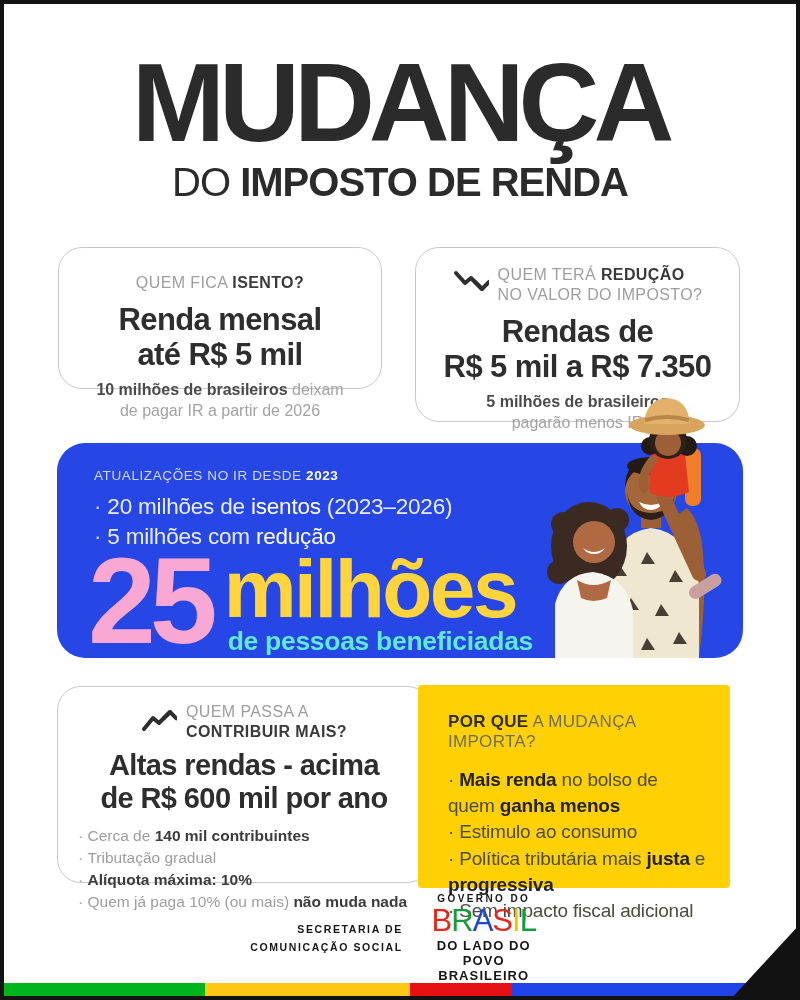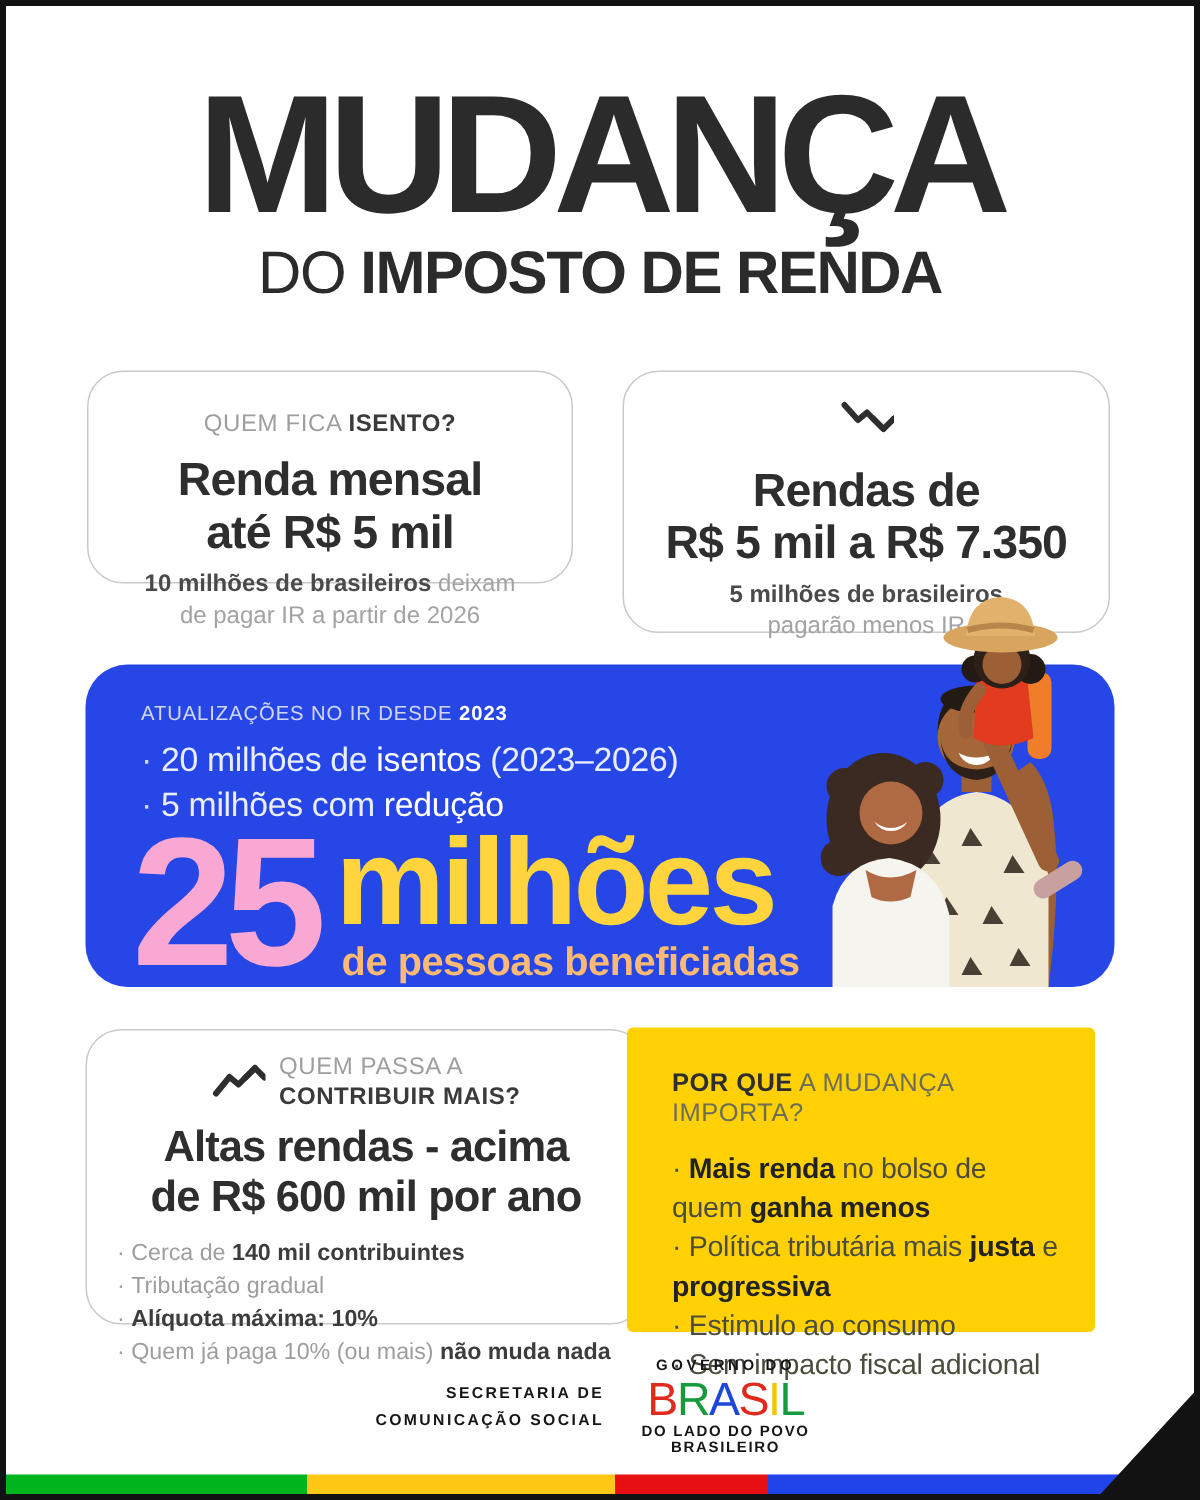--- a/index.html
+++ b/index.html
@@ -52,21 +52,21 @@
   .banner-inner{padding:25px 0 0 37px; text-align:left;}
   .tagline{font-size:13.5px; letter-spacing:.6px; color:rgba(255,255,255,.78); font-weight:500;}
   .tagline span.b{color:#fff; font-weight:800;}
   .bbullets{margin-top:9px; font-size:22.5px; line-height:1.33; color:#e9eeff; letter-spacing:-.2px;}
   .bbullet::before{content:"·\00a0"; color:#cdd7ff;}
   .bbullet span.b{color:#ffffff; font-weight:400;}
   .bigrow{display:flex; align-items:flex-start; margin-top:2px; margin-left:-6px;}
   .big-num{font-size:122px; font-weight:800; color:#f9a8d4; line-height:.78; letter-spacing:-6px;}
   .big-right{margin-left:12px; padding-top:2px;}
   .big-word{font-size:82px; font-weight:800; color:#FFD43C; line-height:.8; letter-spacing:-2.5px;}
-  .big-caption{font-size:26.5px; font-weight:700; color:#fdba74; letter-spacing:-.3px; margin-top:5px; margin-left:4px;}
+  .big-caption{font-size:26.5px; font-weight:700; color:#5eead4; letter-spacing:-.3px; margin-top:5px; margin-left:4px;}
 
   
   .photo{position:absolute; left:547px; top:394px; width:208px; height:264px; z-index:4;}
 
   
   .ycard{
     position:absolute; left:418px; top:685px; width:312px; height:203px;
     background:#FFD105; border-radius:4px; z-index:3; box-sizing:border-box;
     padding:27px 24px 0 30px; text-align:left;
   }
@@ -75,21 +75,21 @@
   .ybullets{margin-top:15px; font-size:19px; line-height:1.38; color:#4c4c3e; letter-spacing:-.2px;}
   .ybullet::before{content:"·\00a0"; color:#4c4c3e;}
   .ybullet span.b{color:#222222; font-weight:800;}
 
   
   .footer{position:absolute; left:0; top:903px; width:800px; height:70px; display:flex; justify-content:center; align-items:center; gap:15px; z-index:3;}
   .secom{font-size:10.5px; font-weight:700; letter-spacing:1.6px; color:#161616; text-align:right; line-height:1.75;}
   .govlogo{text-align:center; width:132px;}
   .gov-top{font-size:10px; font-weight:700; letter-spacing:2.4px; color:#161616;}
   .brand{font-size:31px; font-weight:400; letter-spacing:-1px; line-height:1.02; margin-top:1px;}
-  .gov-bottom{font-size:10px; font-weight:700; letter-spacing:1.1px; color:#161616; margin-top:1px;}
+  .gov-bottom{font-size:13px; font-weight:700; letter-spacing:1.1px; color:#161616; margin-top:1px;}
 
   
   .stripe{position:absolute; left:0; bottom:4px; width:800px; height:13px; display:flex; z-index:55;}
   .stripe .seg1{width:205px;}
   .stripe .seg2{width:205px;}
   .stripe .seg3{width:102px;}
   .stripe .seg4{flex:1;}
   .corner{position:absolute; right:0; bottom:0; width:70px; height:80px; z-index:58;}
 </style>
 </head>
@@ -111,20 +111,22 @@
   </div>
 
   <div class="card" id="card-reducao">
     <div class="hdr-row">
       <span class="trend-icon">
         <svg width="36" height="30" viewBox="0 0 36 30" fill="none">
           <path d="M3 5 L12 15 L18 10 L29 21" stroke="#2e2e2e" stroke-width="4" stroke-linecap="round" stroke-linejoin="round"></path>
           <path d="M29 21 L29 11 M29 21 L19 21" stroke="#2e2e2e" stroke-width="4" stroke-linecap="round" transform="rotate(45 29 21)"></path>
         </svg>
       </span>
+      <div class="hdr pre"><span>QUEM TERÁ </span><span class="b">REDUÇÃO</span><span>
+NO VALOR DO IMPOSTO?</span></div>
     </div>
     <div class="headline pre">Rendas de
 R$ 5 mil a R$ 7.350</div>
     <div class="subtext pre"><span class="b">5 milhões de brasileiros</span><span>
 pagarão menos IR</span></div>
   </div>
 
   <div class="banner">
     <div class="banner-inner">
       <div class="tagline"><span>ATUALIZAÇÕES NO IR DESDE </span><span class="b">2023</span></div>
@@ -218,22 +220,22 @@
       <div class="cbullet"><span>Tributação gradual</span></div>
       <div class="cbullet"><span class="b">Alíquota máxima: 10%</span></div>
       <div class="cbullet"><span>Quem já paga 10% (ou mais) </span><span class="b">não muda nada</span></div>
     </div>
   </div>
 
   <div class="ycard">
     <div class="yhdr"><span class="b">POR QUE</span><span> A MUDANÇA IMPORTA?</span></div>
     <div class="ybullets">
       <div class="ybullet"><span class="b">Mais renda</span><span> no bolso de quem </span><span class="b">ganha menos</span></div>
+      <div class="ybullet"><span>Estimulo ao consumo</span></div>
       <div class="ybullet"><span>Política tributária mais </span><span class="b">justa</span><span> e </span><span class="b">progressiva</span></div>
-      <div class="ybullet"><span>Estimulo ao consumo</span></div>
       <div class="ybullet"><span>Sem impacto fiscal adicional</span></div>
     </div>
   </div>
 
   <div class="footer">
     <div class="secom pre">SECRETARIA DE
 COMUNICAÇÃO SOCIAL</div>
     <div class="govlogo">
       <div class="gov-top">GOVERNO DO</div>
       <div class="brand"><span style="color: rgb(224, 42, 29);">B</span><span style="color: rgb(22, 155, 60);">R</span><span style="color: rgb(29, 71, 219);">A</span><span style="color: rgb(224, 42, 29);">S</span><span style="color: rgb(245, 196, 0);">I</span><span style="color: rgb(22, 155, 60);">L</span></div>

